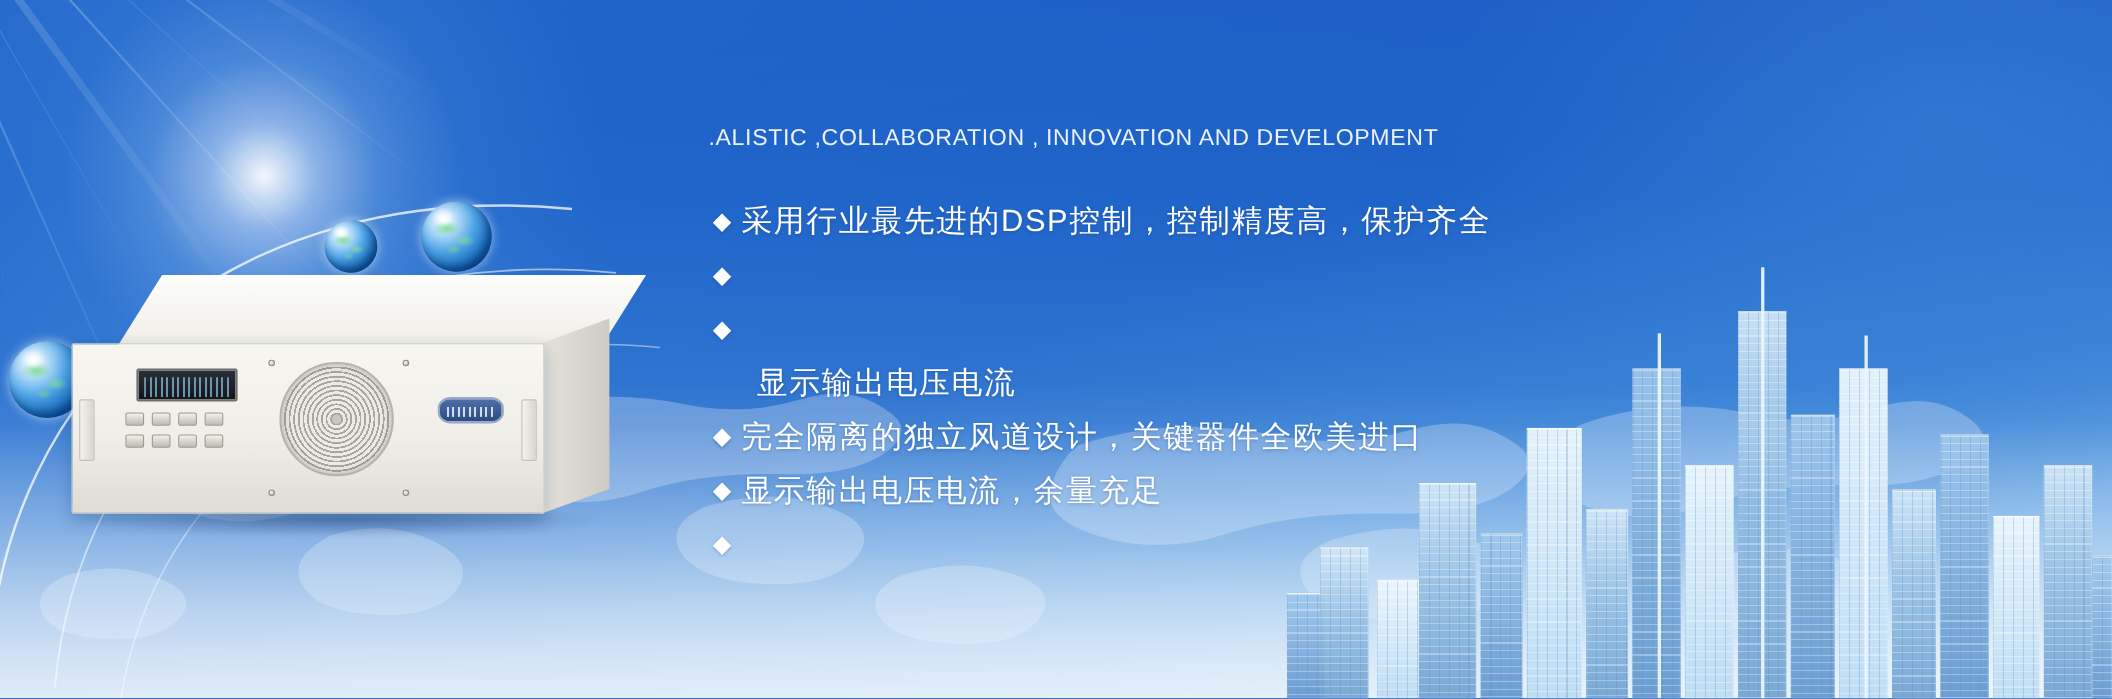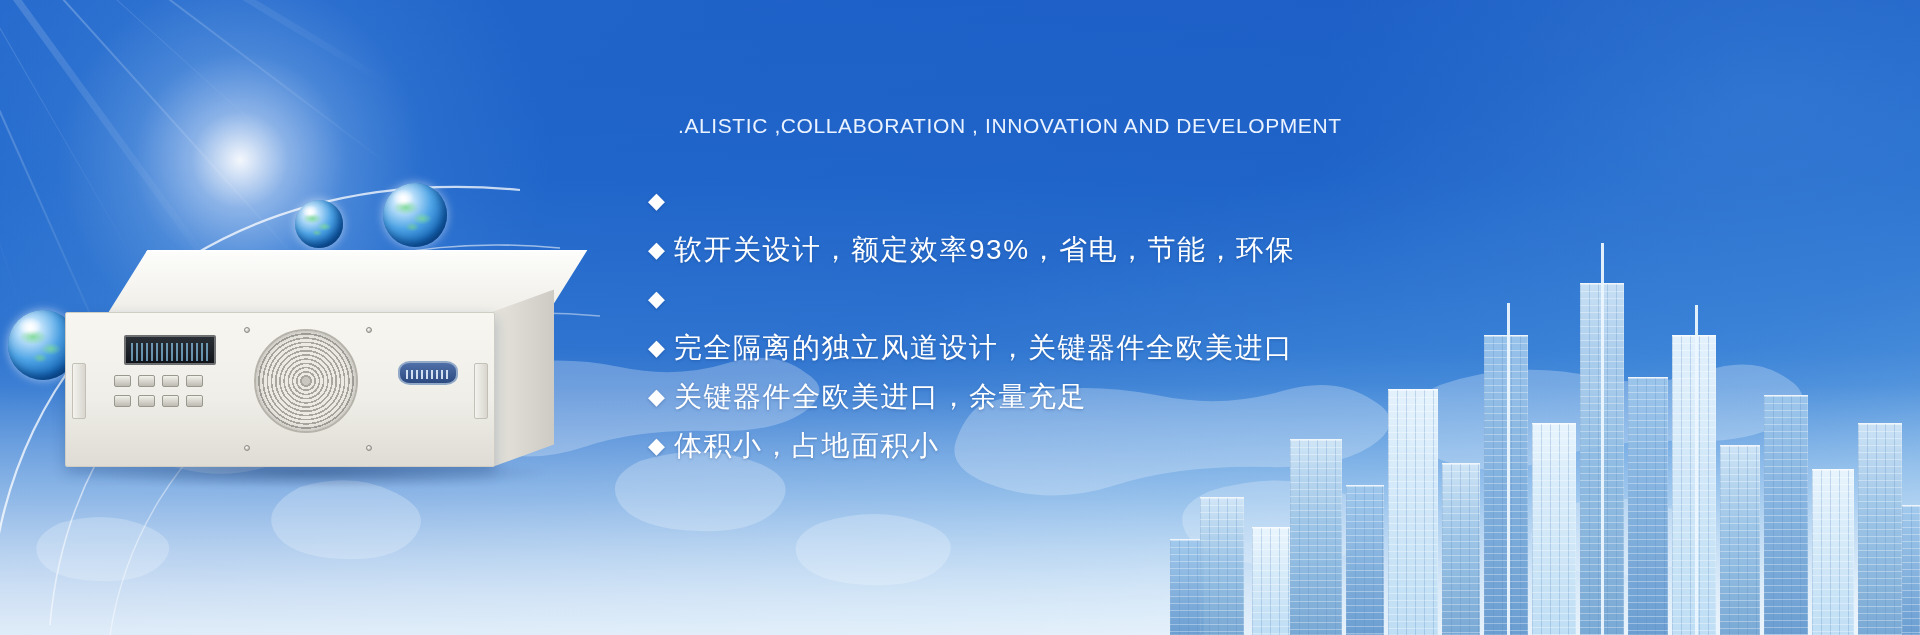--- a/index.html
+++ b/index.html
@@ -154,21 +154,21 @@
   .spire{position:absolute;bottom:0;width:3px;background:rgba(235,246,254,.95);}
   
   .content{position:absolute;left:0;top:0;width:1920px;height:635px;}
   .headline{
     position:absolute;left:640px;top:24px;
     color:#ffffff;font-size:64px;font-weight:bold;letter-spacing:10px;
     line-height:1.02;white-space:nowrap;
     text-shadow:0 2px 6px rgba(10,45,110,.35);
   }
   .subtitle{
-    position:absolute;left:678px;top:114px;
+    position:absolute;left:644px;top:114px;
     color:#eaf3ff;font-size:21px;letter-spacing:.6px;white-space:nowrap;
     font-weight:400;
   }
   .bullets{
     position:absolute;left:648px;top:176px;width:1060px;
     color:#ffffff;font-size:28px;line-height:49px;letter-spacing:1.5px;
     text-shadow:0 1px 3px rgba(10,45,110,.30);
   }
   .bullets .row{display:flex;align-items:flex-start;white-space:nowrap;}
   .bullets .dot{
@@ -298,36 +298,39 @@
     <div class="spire" style="right:316px;height:392px;"></div>
     <div class="spire" style="right:410px;height:332px;"></div>
     <div class="spire" style="right:222px;height:330px;"></div>
   </div>
 
   <div class="content">
     <div class="subtitle">.ALISTIC ,COLLABORATION , INNOVATION AND DEVELOPMENT</div>
     <div class="bullets" id="bullet-list">
         <div class="row">
           <span class="dot">◆</span>
-        </div>
-        <div class="row">
-          <span class="dot">◆</span>
-          <span class="txt">软开关设计，额定效率93%，省电，节能，环保</span>
-        </div>
-        <div class="row">
-          <span class="dot">◆</span>
+          <span class="txt">采用行业最先进的DSP控制，控制精度高，保护齐全</span>
+        </div>
+        <div class="row">
+          <span class="dot">◆</span>
+        </div>
+        <div class="row">
+          <span class="dot">◆</span>
+        </div>
+        <div class="row cont">
+          <span class="dot">◆</span>
+          <span class="txt">显示输出电压电流</span>
         </div>
         <div class="row">
           <span class="dot">◆</span>
           <span class="txt">完全隔离的独立风道设计，关键器件全欧美进口</span>
         </div>
         <div class="row">
           <span class="dot">◆</span>
-          <span class="txt">关键器件全欧美进口，余量充足</span>
-        </div>
-        <div class="row">
-          <span class="dot">◆</span>
-          <span class="txt">体积小，占地面积小</span>
+          <span class="txt">显示输出电压电流，余量充足</span>
+        </div>
+        <div class="row">
+          <span class="dot">◆</span>
         </div>
       </div>
   </div>
 
 </div>
 
 </body></html>

